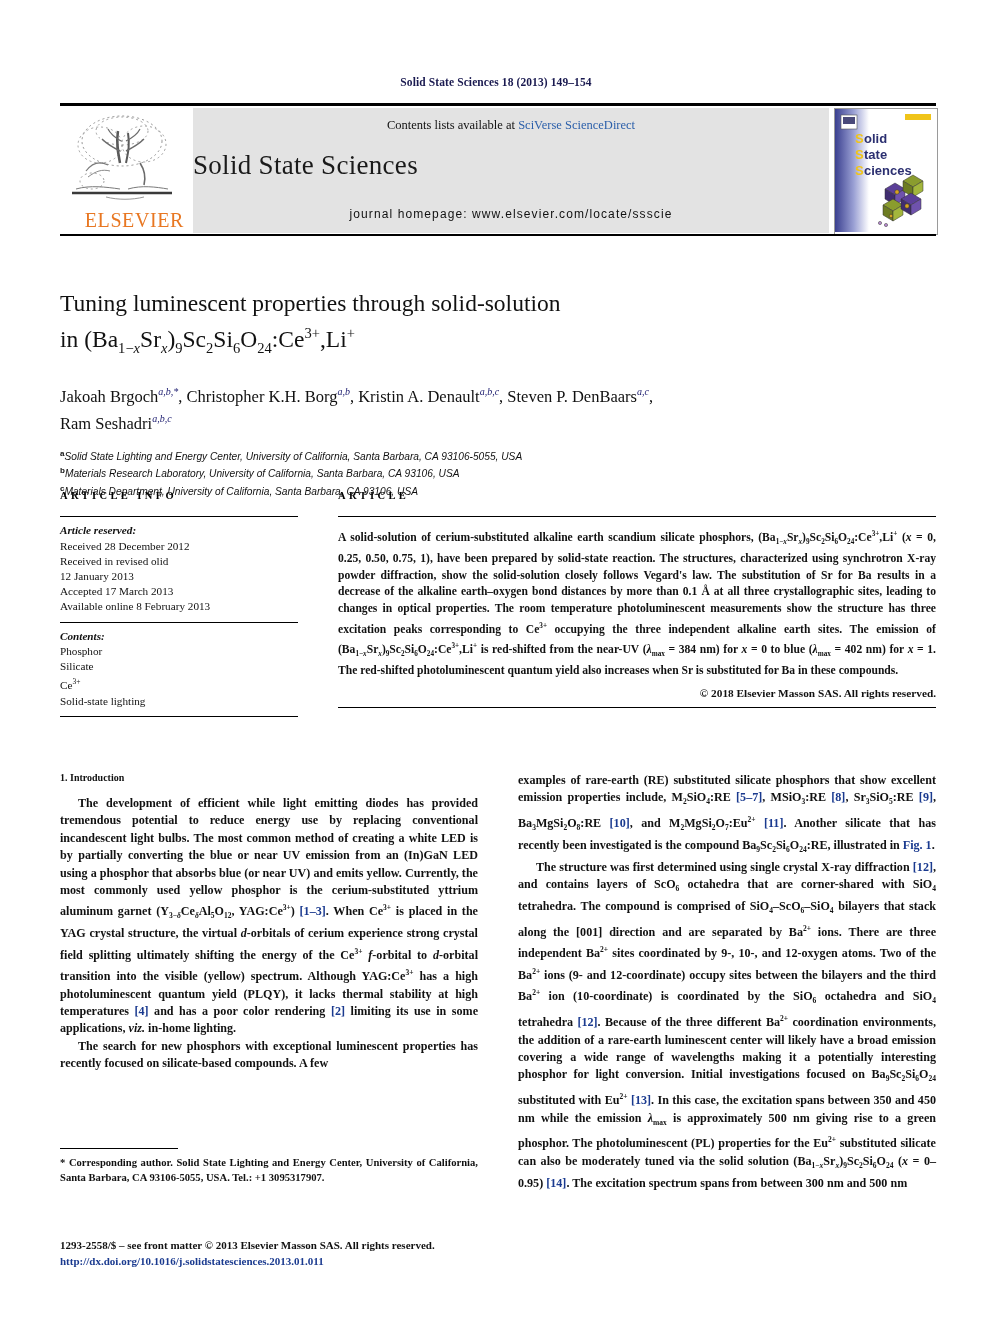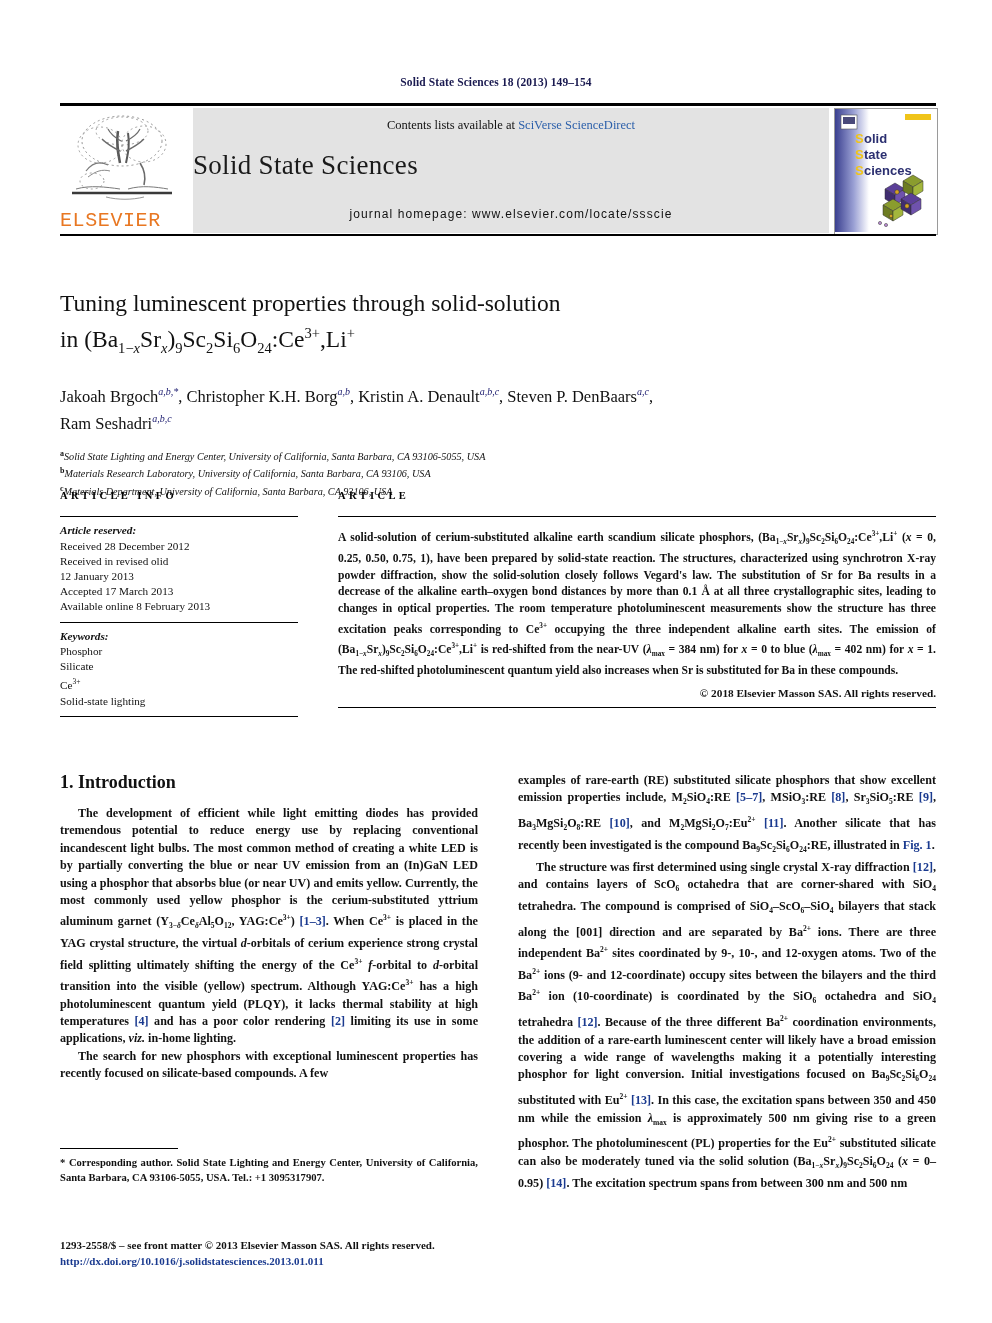--- a/index.html
+++ b/index.html
@@ -59,23 +59,23 @@
     position: absolute;
     left: 6px; top: 2px;
     width: 112px;
     height: 92px;
     overflow: hidden;
   }
   .elsevier-word {
     position: absolute;
     left: 0; top: 100px;
     width: 124px;
-    text-align: left;
+    text-align: right;
     color: #e87722;
-    font-family: Liberation Mono, monospace;
+    font-family: Liberation Serif, serif;
     font-size: 20px;
     letter-spacing: 0.6px;
     font-weight: normal;
   }
   .journal-band {
     position: absolute;
     left: 133px; top: 5px;
     width: 636px;
     height: 125px;
     background: #e3e3e3;
@@ -148,21 +148,21 @@
     color: #111;
   }
   .aff-mark {
     font-size: 10px;
     vertical-align: super;
     color: #1a1a6e;
     font-style: italic;
   }
   .affiliations {
     margin-top: 12px;
-    font-family: Liberation Serif, serif;
+    font-family: Liberation Sans, sans-serif;
     font-style: italic;
     font-size: 10.2px;
     line-height: 14.2px;
     color: #111;
   }
   .affiliations .sup {
     font-size: 8px;
     vertical-align: super;
     font-style: normal;
     font-weight: bold;
@@ -229,21 +229,21 @@
     width: 418px;
   }
   .col-right {
     position: absolute;
     left: 518px; top: 772px;
     width: 418px;
   }
   .sec-title {
     font-family: "Liberation Serif", serif;
     font-weight: bold;
-    font-size: 18px;
+    font-size: 10px;
     margin: 0 0 12px 0;
     color: #111;
   }
   .para {
     font-family: "Liberation Serif", serif;
     font-weight: bold;
     font-size: 12.1px;
     line-height: 17.4px;
     text-align: justify;
     color: #111;
@@ -416,21 +416,21 @@
     <div class="info-body">
       <span class="lbl">Article reserved:</span><br>
       <span>Received 28 December 2012</span><br>
       <span>Received in revised olid</span><br>
       <span>12 January 2013</span><br>
       <span>Accepted 17 March 2013</span><br>
       <span>Available online 8 February 2013</span>
     </div>
     <div class="rule-med"></div>
     <div class="info-body">
-      <span class="lbl">Keywords:</span><br>
+      <span class="lbl">Contents:</span><br>
       <span>Phosphor</span><br>
       <span>Silicate</span><br>
       <span>Ce<span class="sup">3+</span></span><br>
       <span>Solid-state lighting</span>
     </div>
     <div class="rule-med"></div>
   </div>
 
   <div class="abs-col">
     <div class="rule-med"></div>

